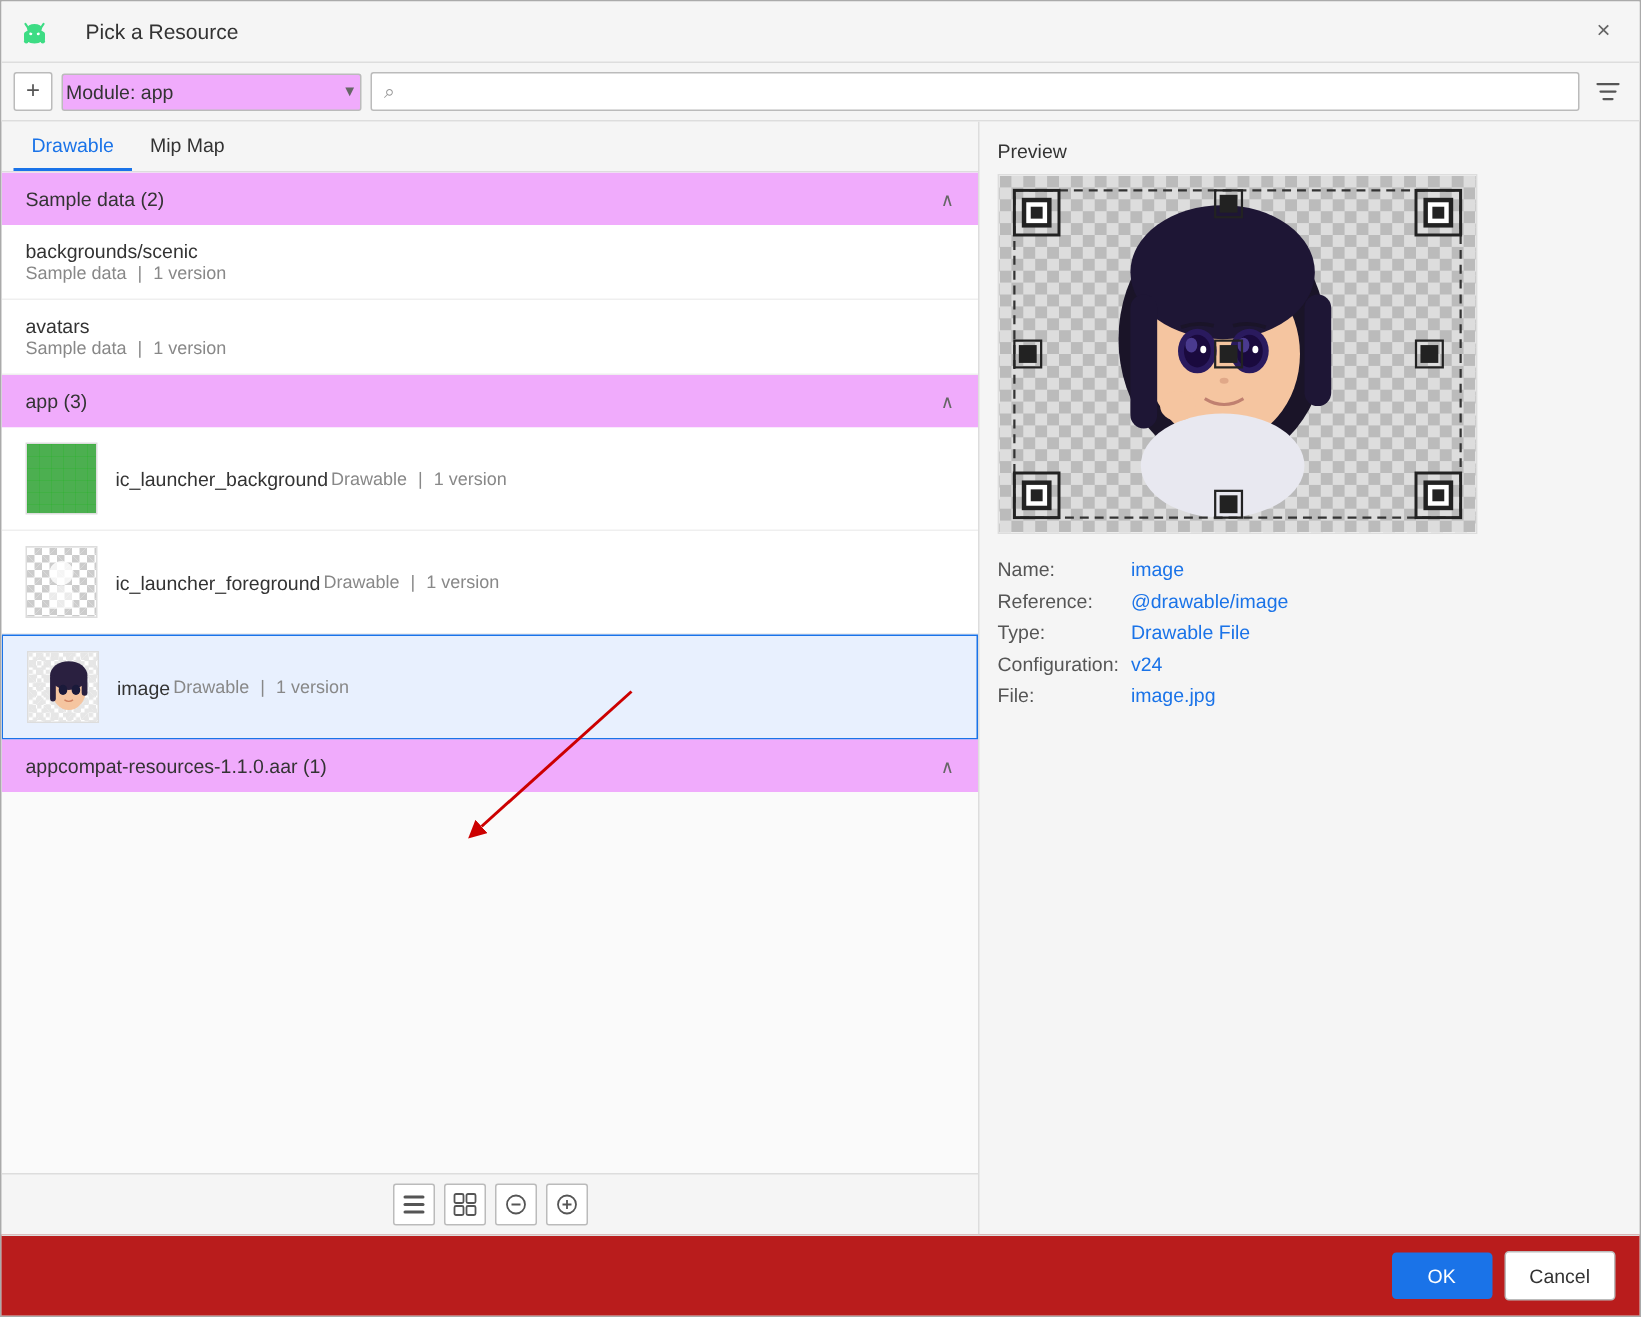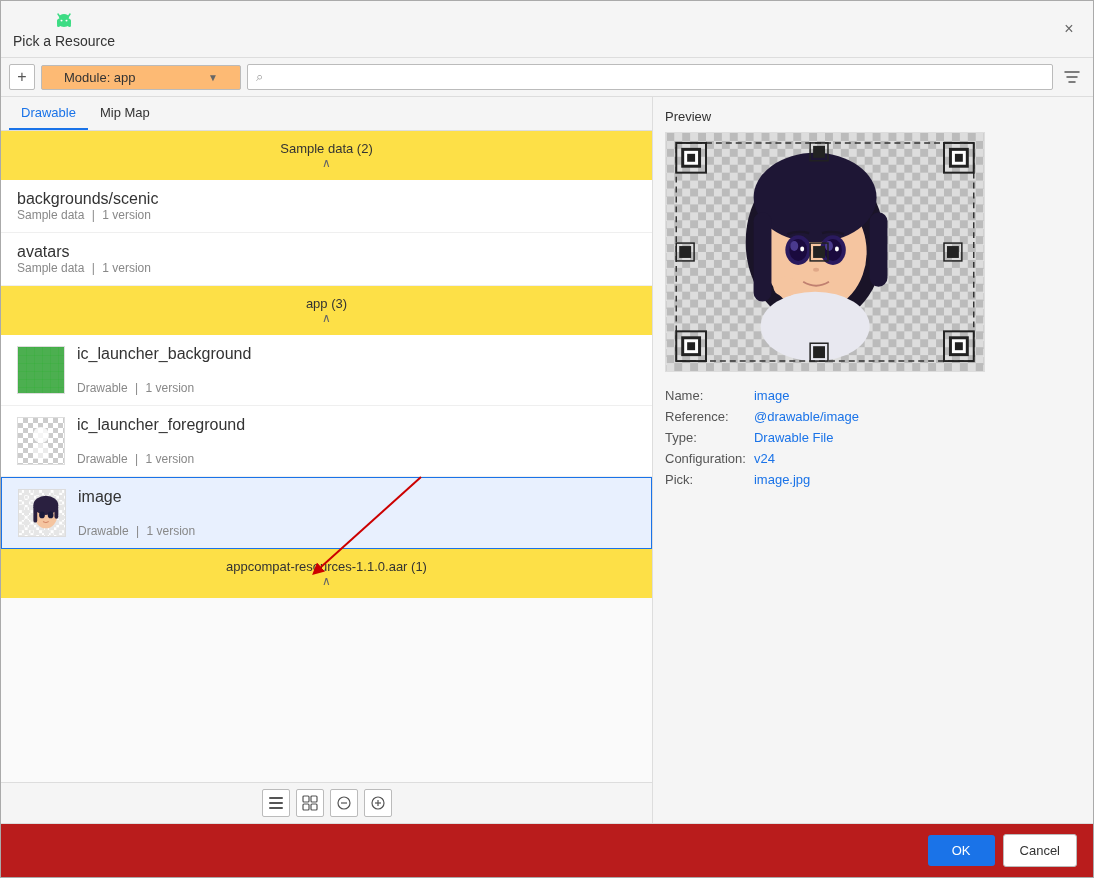--- a/index.html
+++ b/index.html
@@ -27,22 +27,21 @@
       background: #f5f5f5;
       border-bottom: 1px solid #ddd;
       padding: 8px 12px;
       display: flex;
       align-items: center;
       justify-content: space-between;
     }
     .title-bar-left {
       display: flex;
       align-items: center;
-      gap: 4px;
-      flex-direction: column;
+      gap: 24px;
     }
     .android-icon {
       width: 20px;
       height: 20px;
     }
     .title-text {
       font-size: 14px;
       font-weight: 500;
       color: #333;
     }
@@ -77,22 +76,22 @@
       align-items: center;
       justify-content: center;
       font-size: 16px;
       color: #555;
       border-radius: 2px;
     }
     .module-dropdown {
       display: flex;
       align-items: center;
       border: 1px solid #bbb;
-      background: #fdba74;
-      padding: 4px 22px;
+      background: #f0abfc;
+      padding: 4px 2px;
       min-width: 200px;
       cursor: pointer;
       border-radius: 2px;
     }
     .module-dropdown-text {
       flex: 1;
       color: #333;
     }
     .dropdown-arrow {
       color: #666;
@@ -169,26 +168,25 @@
       flex: 1;
       overflow-y: auto;
       background: #fafafa;
     }
 
     .section-header {
       display: flex;
       align-items: center;
       justify-content: space-between;
       padding: 10px 16px;
-      background: #fde047;
+      background: #f0abfc;
       cursor: pointer;
       font-size: 13px;
       font-weight: 500;
       color: #333;
-      flex-direction: column;
     }
     .section-header .chevron {
       color: #666;
       font-size: 12px;
     }
 
     .resource-item {
       display: flex;
       align-items: center;
       padding: 10px 16px;
@@ -214,25 +212,25 @@
       height: 48px;
       flex-shrink: 0;
       display: flex;
       align-items: center;
       justify-content: center;
       border: 1px solid #ddd;
       overflow: hidden;
     }
     .resource-info {
       display: flex;
-      flex-direction: column;
-      gap: 18px;
+      flex-direction: row;
+      gap: 2px;
     }
     .resource-name {
-      font-size: 16px;
+      font-size: 13px;
       color: #333;
     }
     .resource-meta {
       font-size: 12px;
       color: #888;
     }
     .meta-sep {
       margin: 0 4px;
     }
 
@@ -660,21 +658,21 @@
 
         <span class="meta-key">Reference:</span>
         <span class="meta-value">@drawable/image</span>
 
         <span class="meta-key">Type:</span>
         <span class="meta-value">Drawable File</span>
 
         <span class="meta-key">Configuration:</span>
         <span class="meta-value">v24</span>
 
-        <span class="meta-key">Pick:</span>
+        <span class="meta-key">File:</span>
         <span class="meta-value">image.jpg</span>
       </div>
     </div>
 
   </div>
 
   <div class="dialog-footer">
     <button class="btn-ok">OK</button>
     <button class="btn-cancel">Cancel</button>
   </div>

